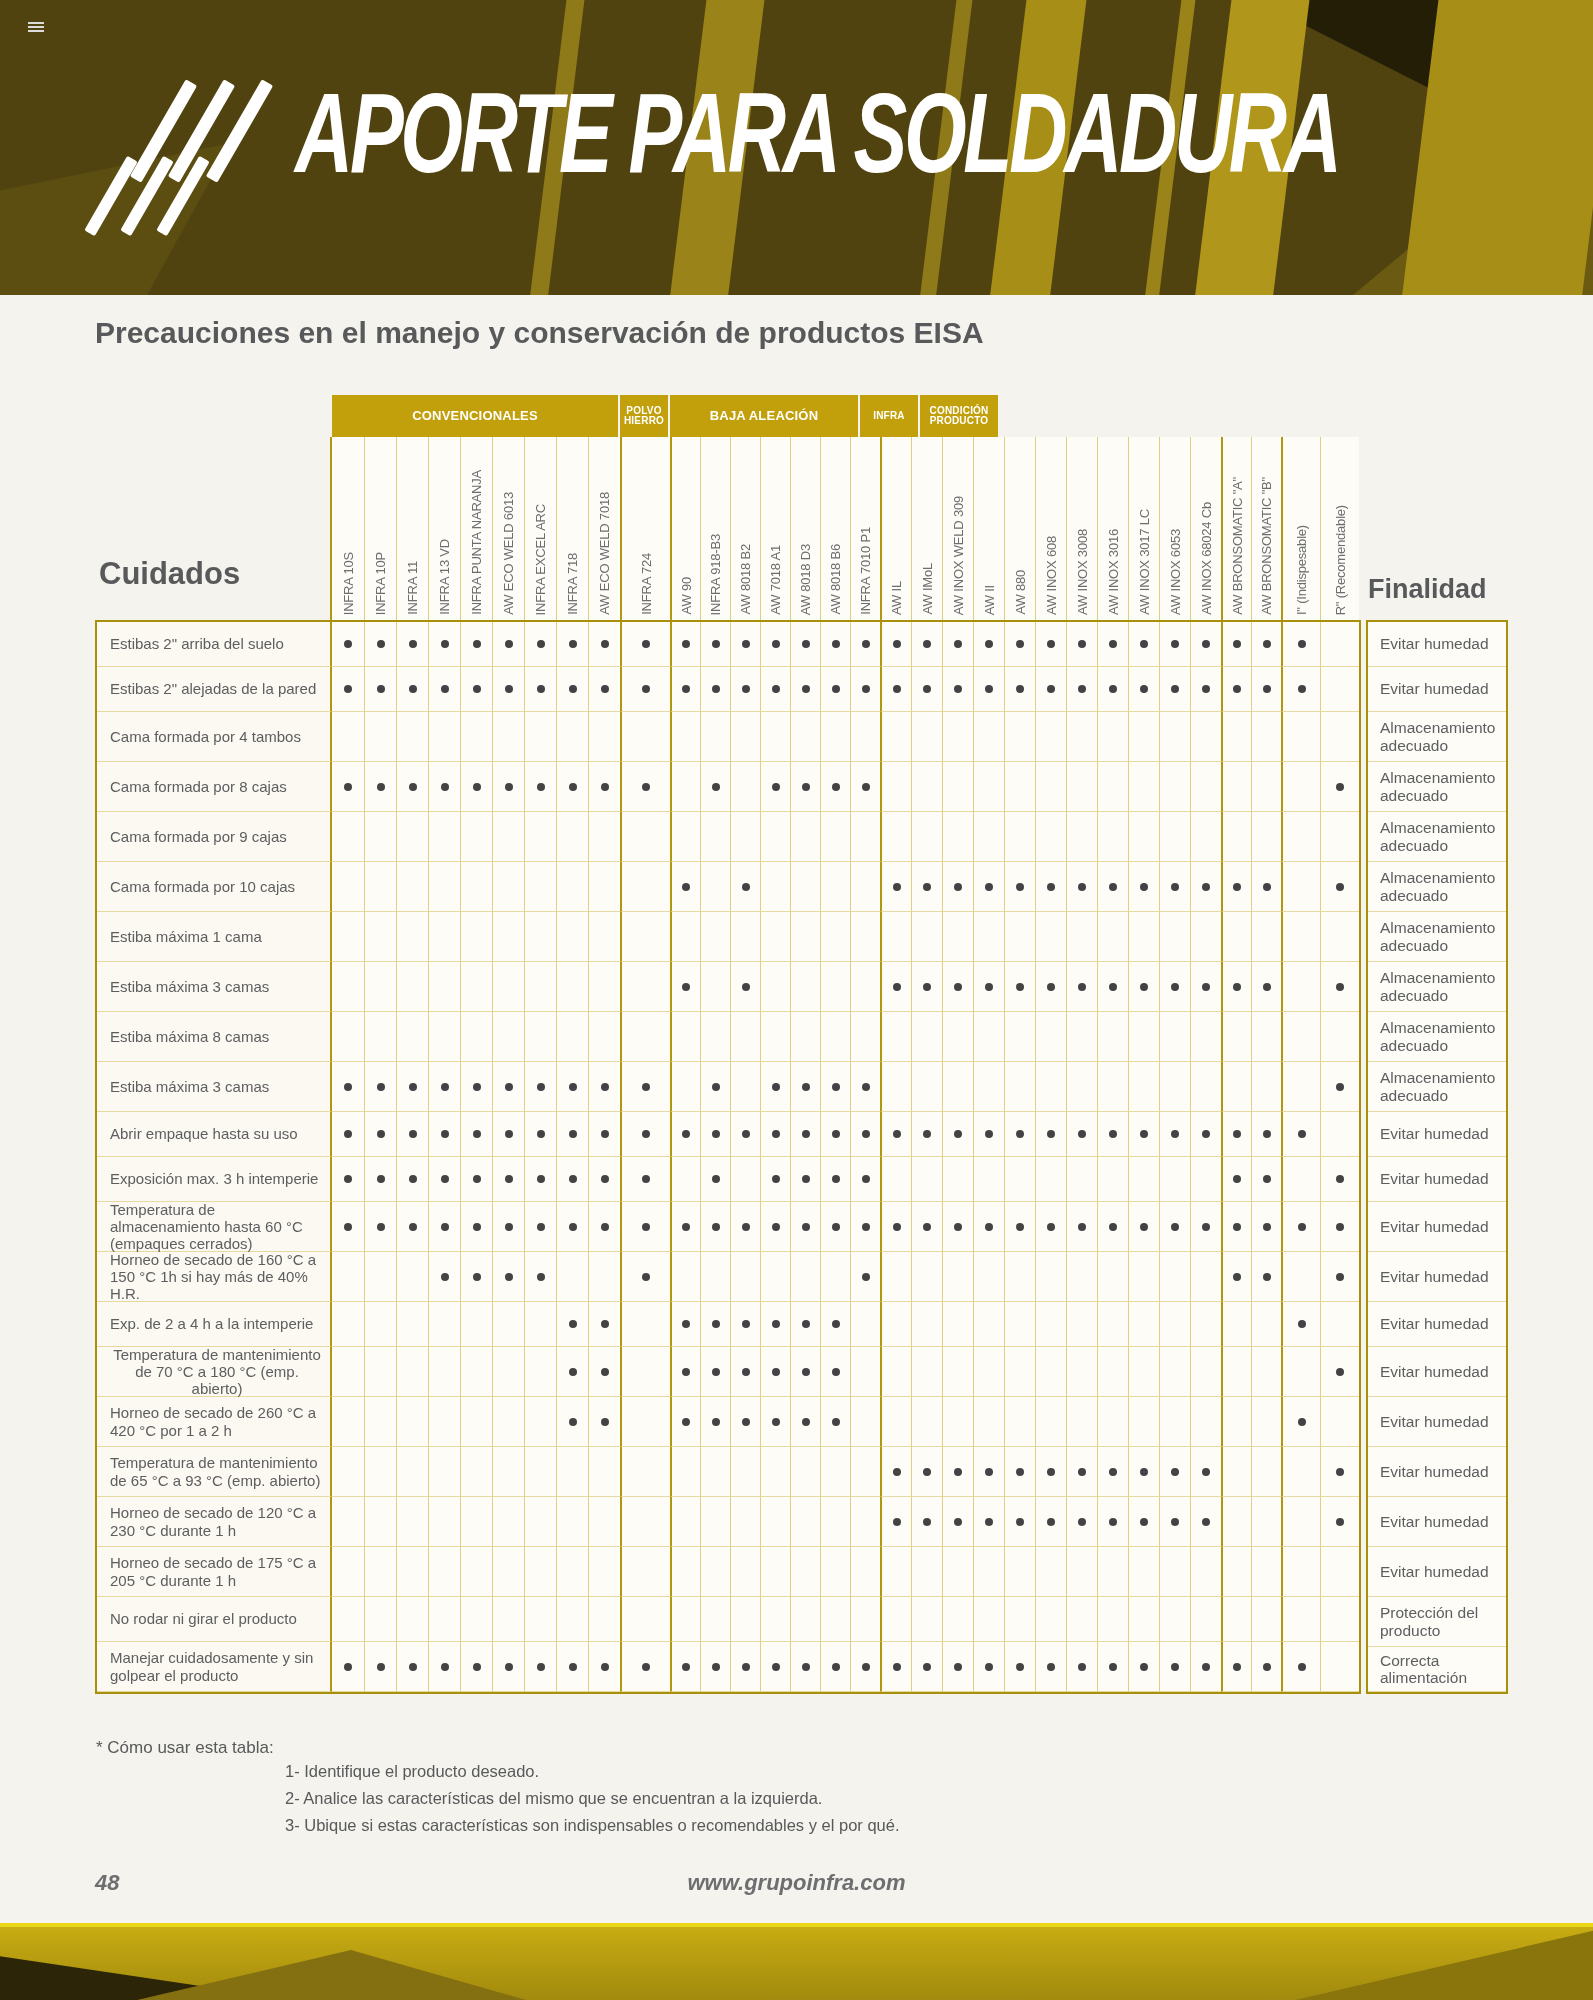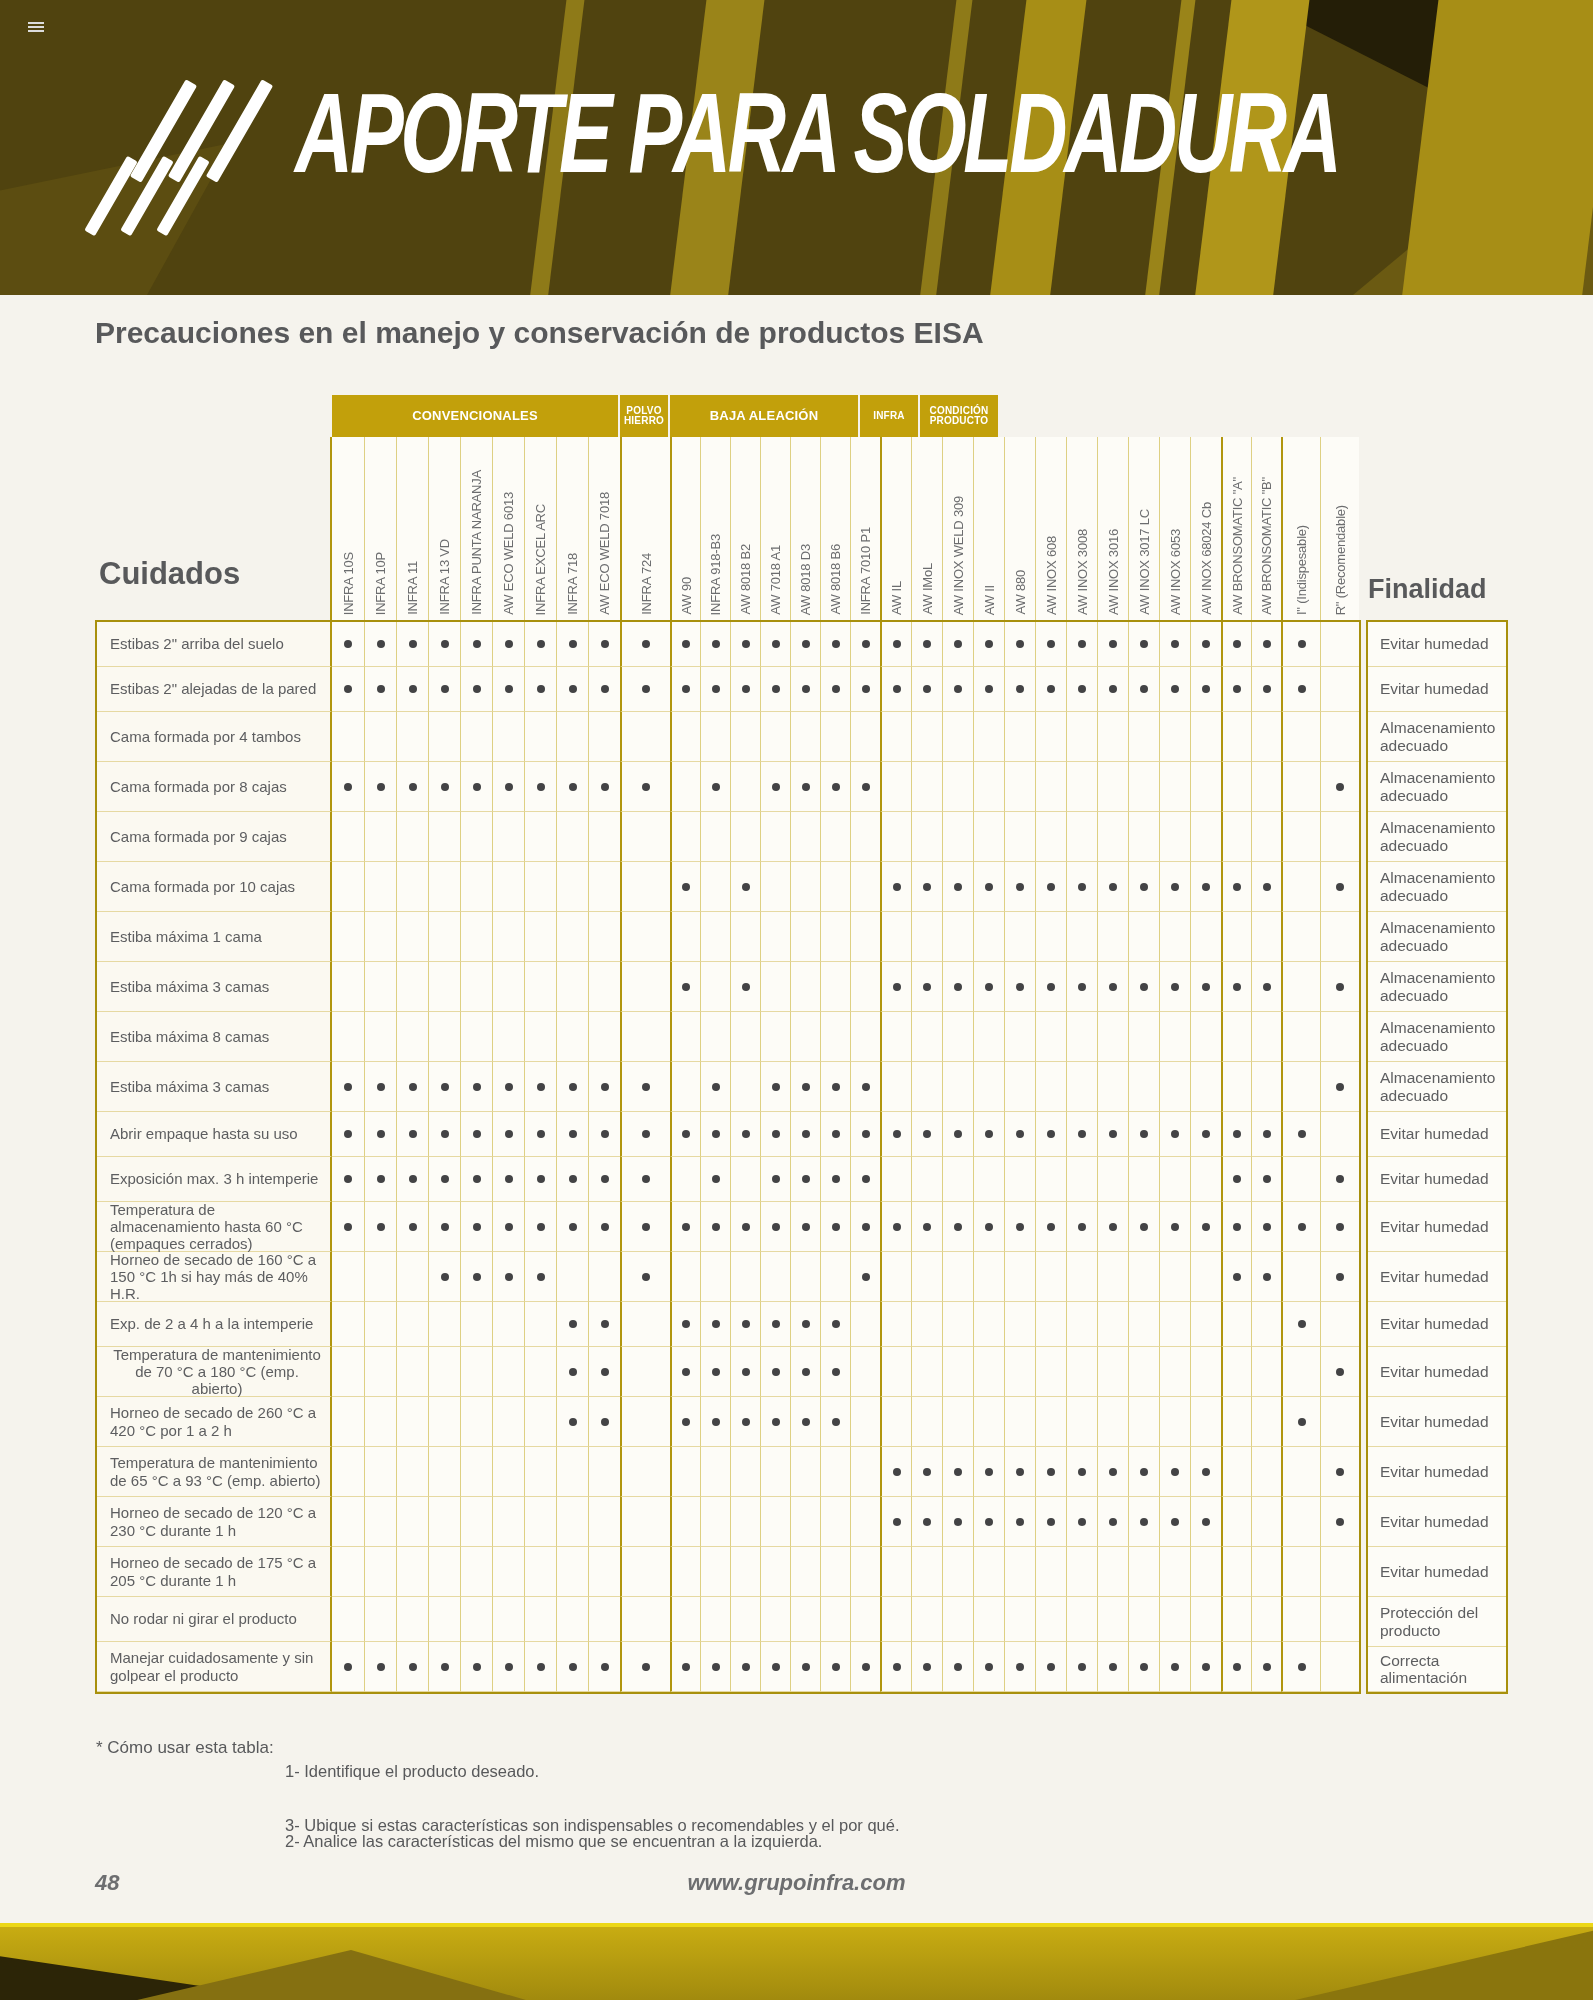--- a/index.html
+++ b/index.html
@@ -1615,21 +1615,21 @@
       <div class="frow" style="height: 50px;">Evitar humedad</div>
       <div class="frow" style="height: 50px;">Evitar humedad</div>
       <div class="frow" style="height: 50px;">Evitar humedad</div>
       <div class="frow" style="height: 50px;">Evitar humedad</div>
       <div class="frow" style="height: 50px;">Protección del producto</div>
       <div class="frow" style="height: 45px;">Correcta alimentación</div>
     </div>
 
   <div class="foot-title">* Cómo usar esta tabla:</div>
   <div class="foot-step" style="top:1762px;">1- Identifique el producto deseado.</div>
-  <div class="foot-step" style="top:1832px;">2- Analice las características del mismo que se encuentran a la izquierda.</div>
+  <div class="foot-step" style="top:1789px;">2- Analice las características del mismo que se encuentran a la izquierda.</div>
   <div class="foot-step" style="top:1816px;">3- Ubique si estas características son indispensables o recomendables y el por qué.</div>
 
   <div class="pagenum">48</div>
   <div class="website">www.grupoinfra.com</div>
 
   <div class="footband">
     <div class="fb-darkl"></div>
     <div class="fb-midl"></div>
     <div class="fb-darkr"></div>
   </div>

